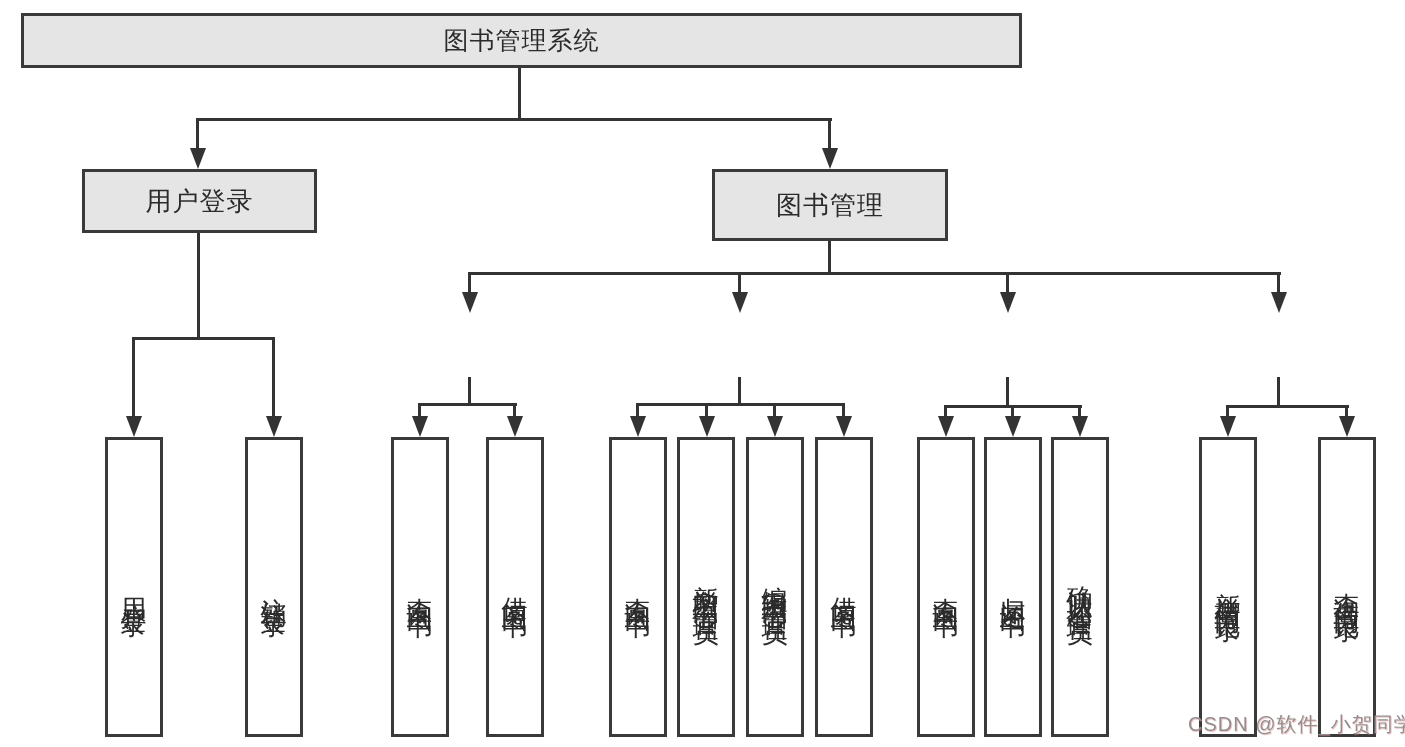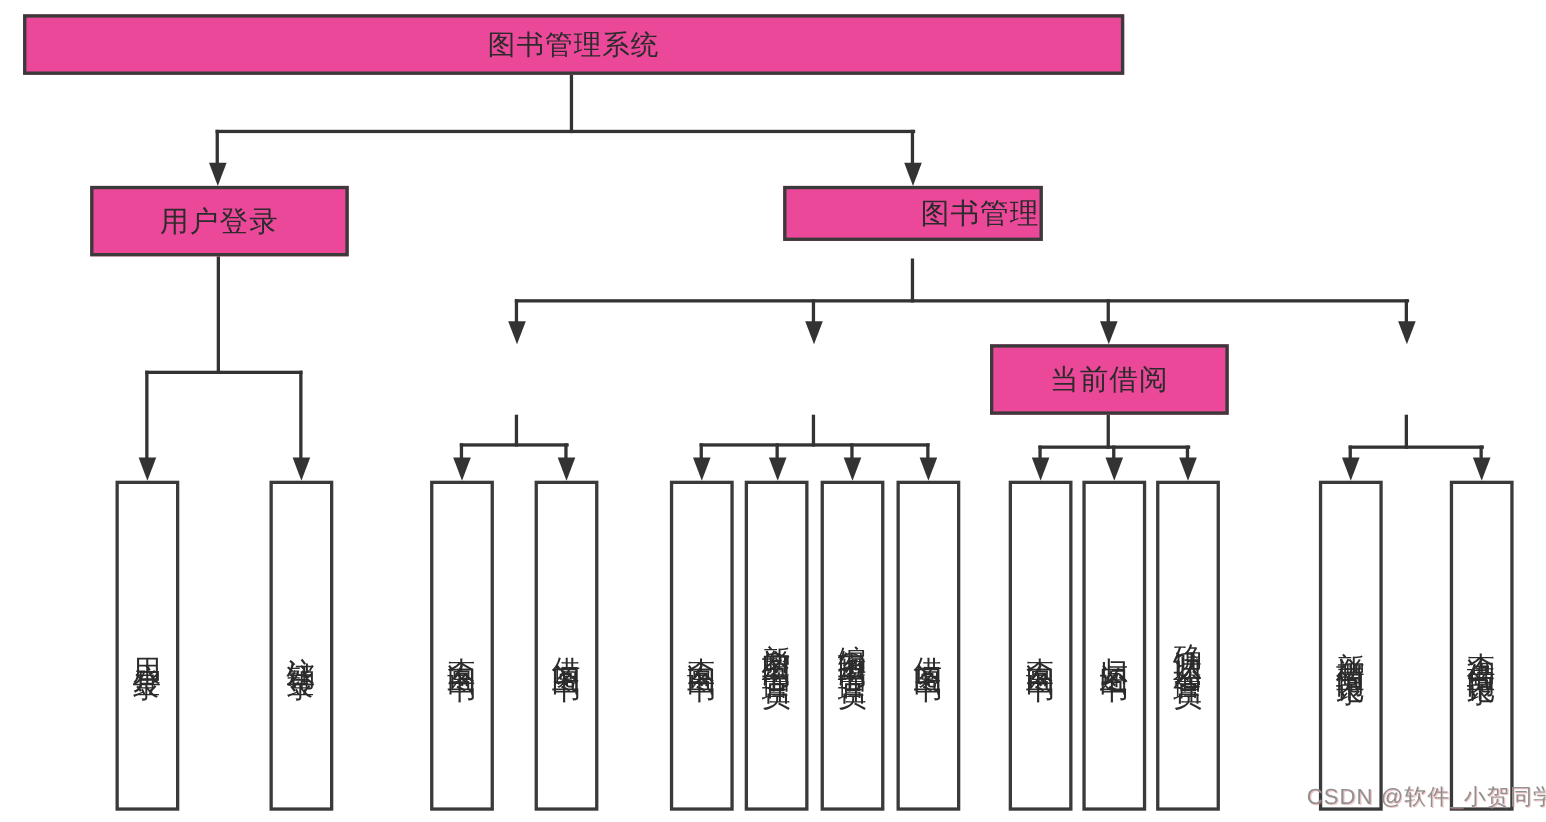--- a/index.html
+++ b/index.html
@@ -7,21 +7,21 @@
     width:1405px;height:747px;
     background:#ffffff;
     position:relative;
     font-family:"Liberation Sans", sans-serif;
     overflow:hidden;
   }
   .stage{position:absolute;left:0;top:0;width:1405px;height:747px;}
   
   .hbox{
     position:absolute;
-    background:#ec4899;
+    background:#e5e5e5;
     border:3px solid #3a3a3a;
     display:flex;align-items:center;justify-content:center;
     box-sizing:border-box;
     z-index:2;
   }
   .hbox span{
     font-size:26px;color:#2b2b2b;letter-spacing:1px;white-space:nowrap;
   }
   .root-box span{font-size:25px;}
   
@@ -125,27 +125,24 @@
   <div class="vline" style="left:1345px;top:405px;height:14px;"></div>
   <div class="tri" style="left:1339px;top:416px;"></div>
 
   <div class="hbox root-box" style="left:21px;top:13px;width:1001px;height:55px;">
     <span>图书管理系统</span>
   </div>
 
   <div class="hbox" style="left:82px;top:169px;width:235px;height:64px;">
     <span>用户登录</span>
   </div>
-  <div class="hbox" style="left:712px;top:169px;width:236px;height:50px;justify-content:flex-end;">
+  <div class="hbox" style="left:712px;top:169px;width:236px;height:72px;">
     <span>图书管理</span>
   </div>
 
-  <div class="hbox" style="left:900px;top:313px;width:217px;height:64px;">
-    <span>当前借阅</span>
-  </div>
 
   <div class="vbox" style="left:105px;">
     <span>用户登录</span>
   </div>
   <div class="vbox" style="left:245px;">
     <span>注销登录</span>
   </div>
   <div class="vbox" style="left:391px;">
     <span>查询图书</span>
   </div>

